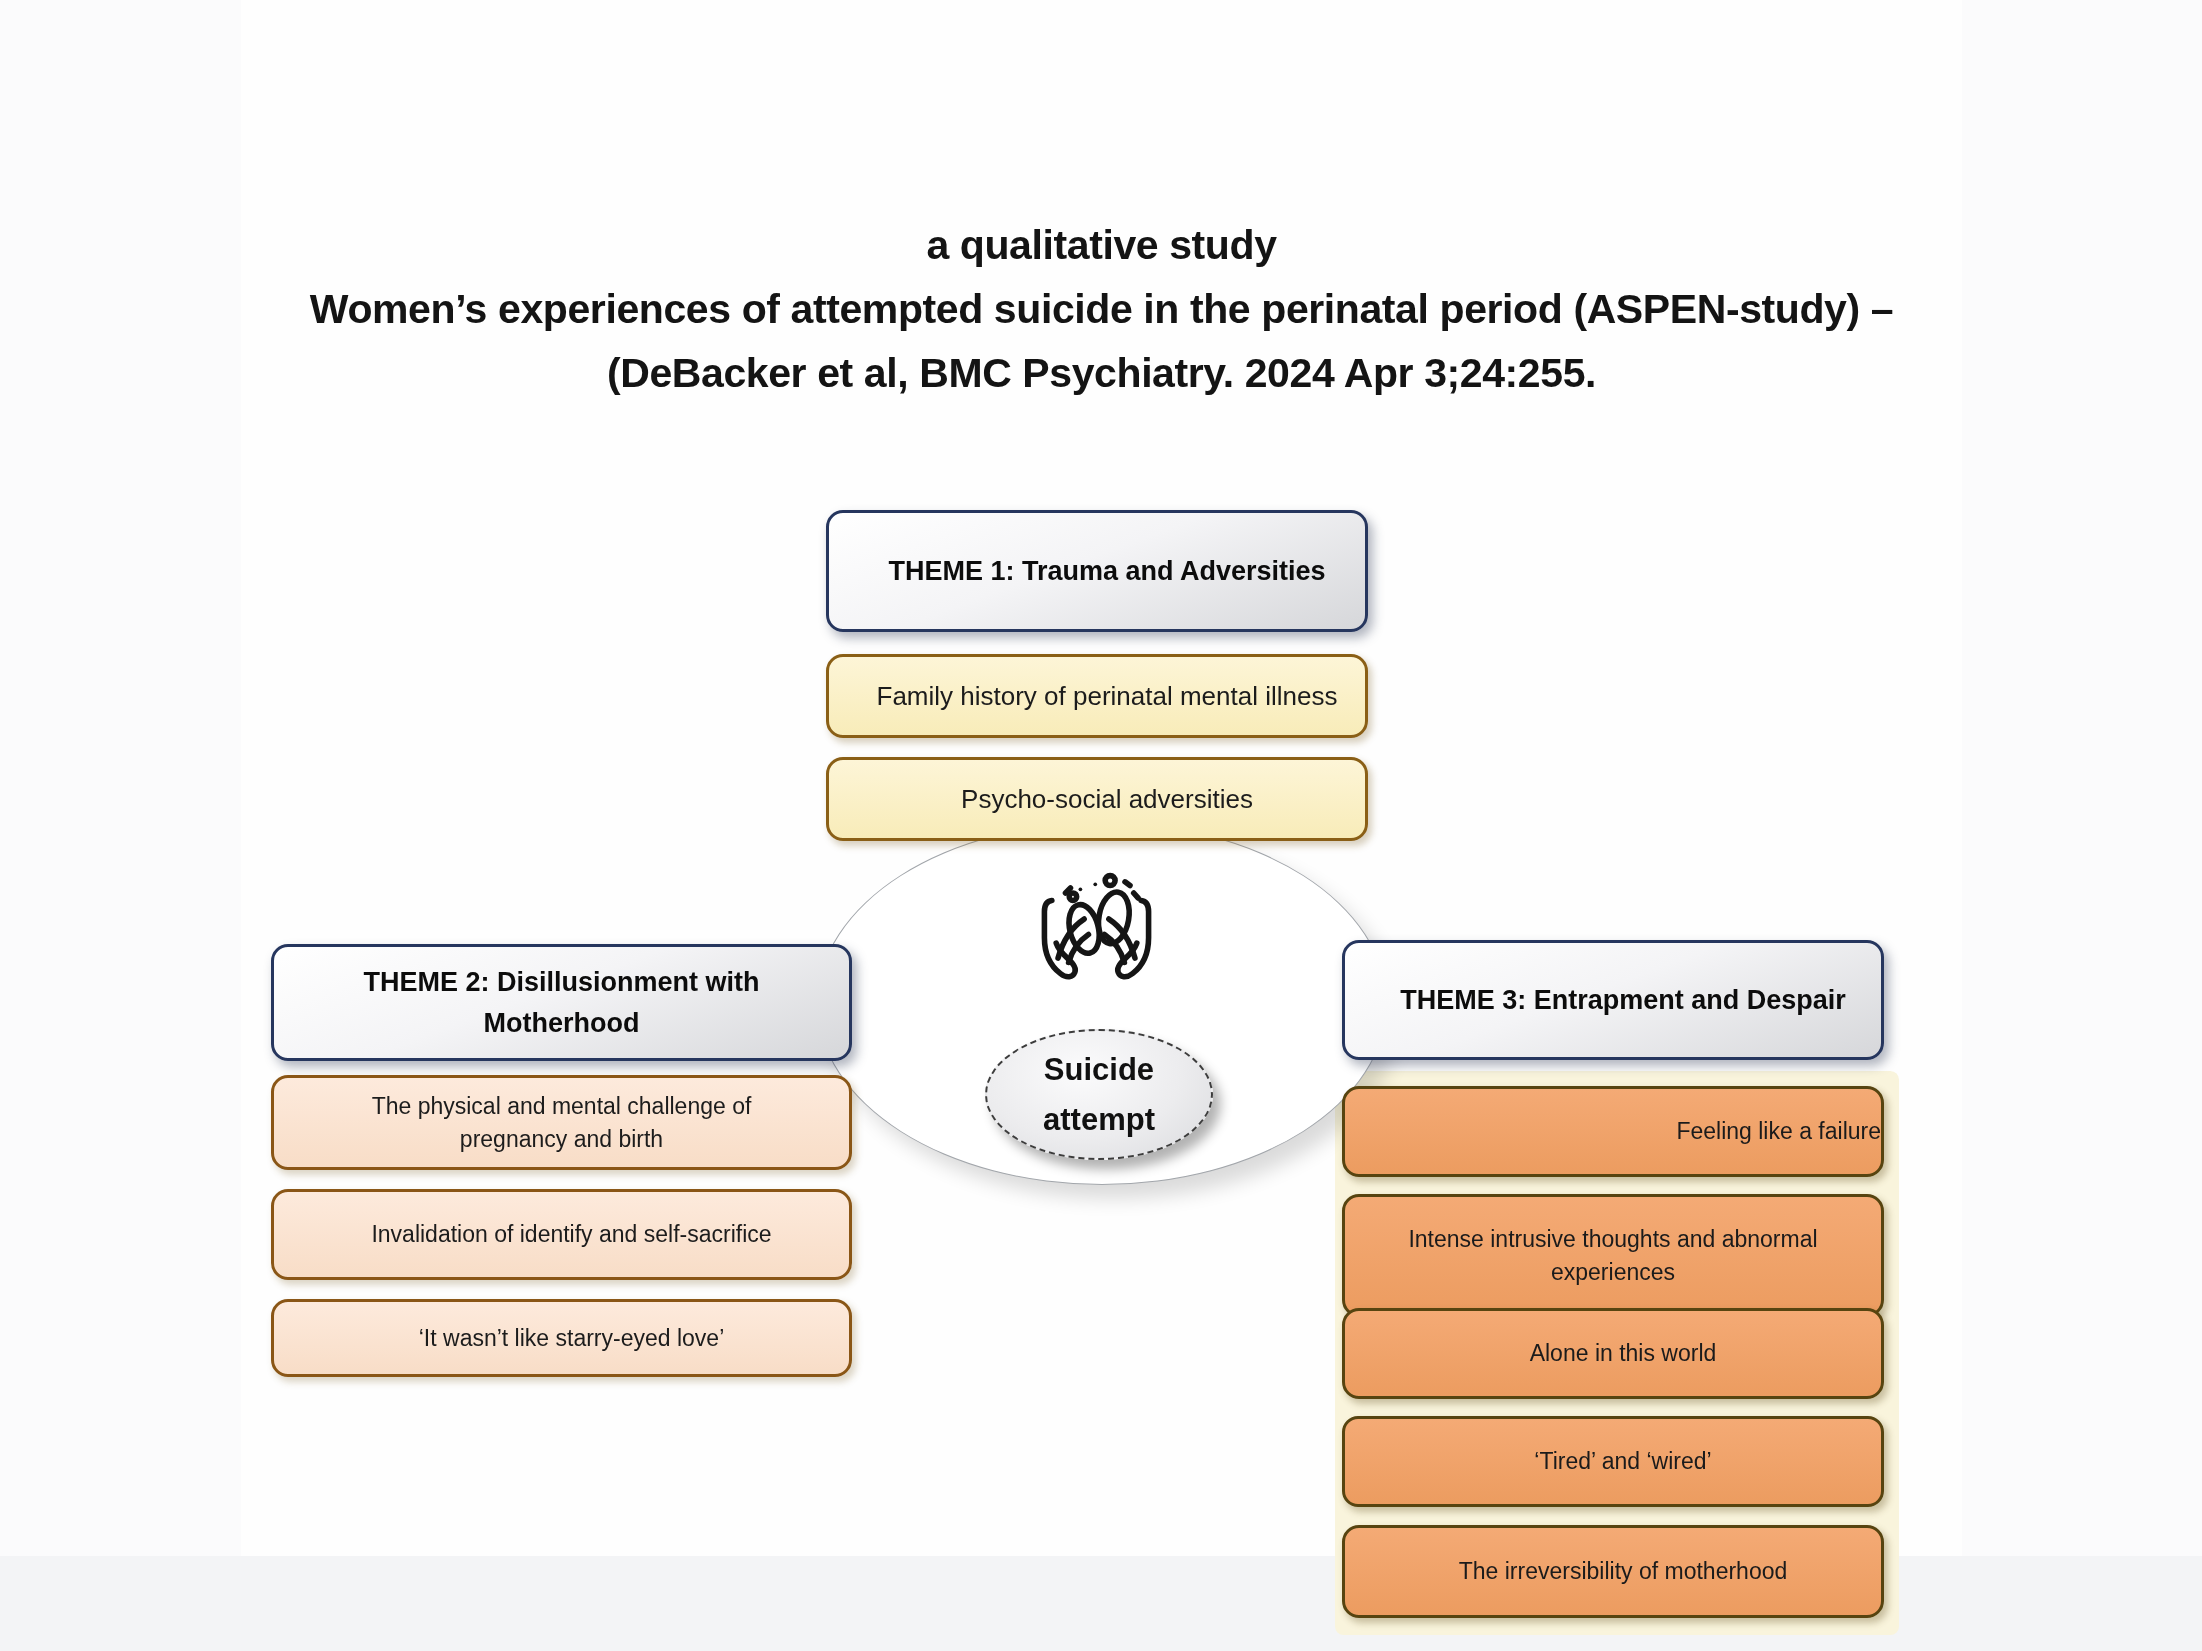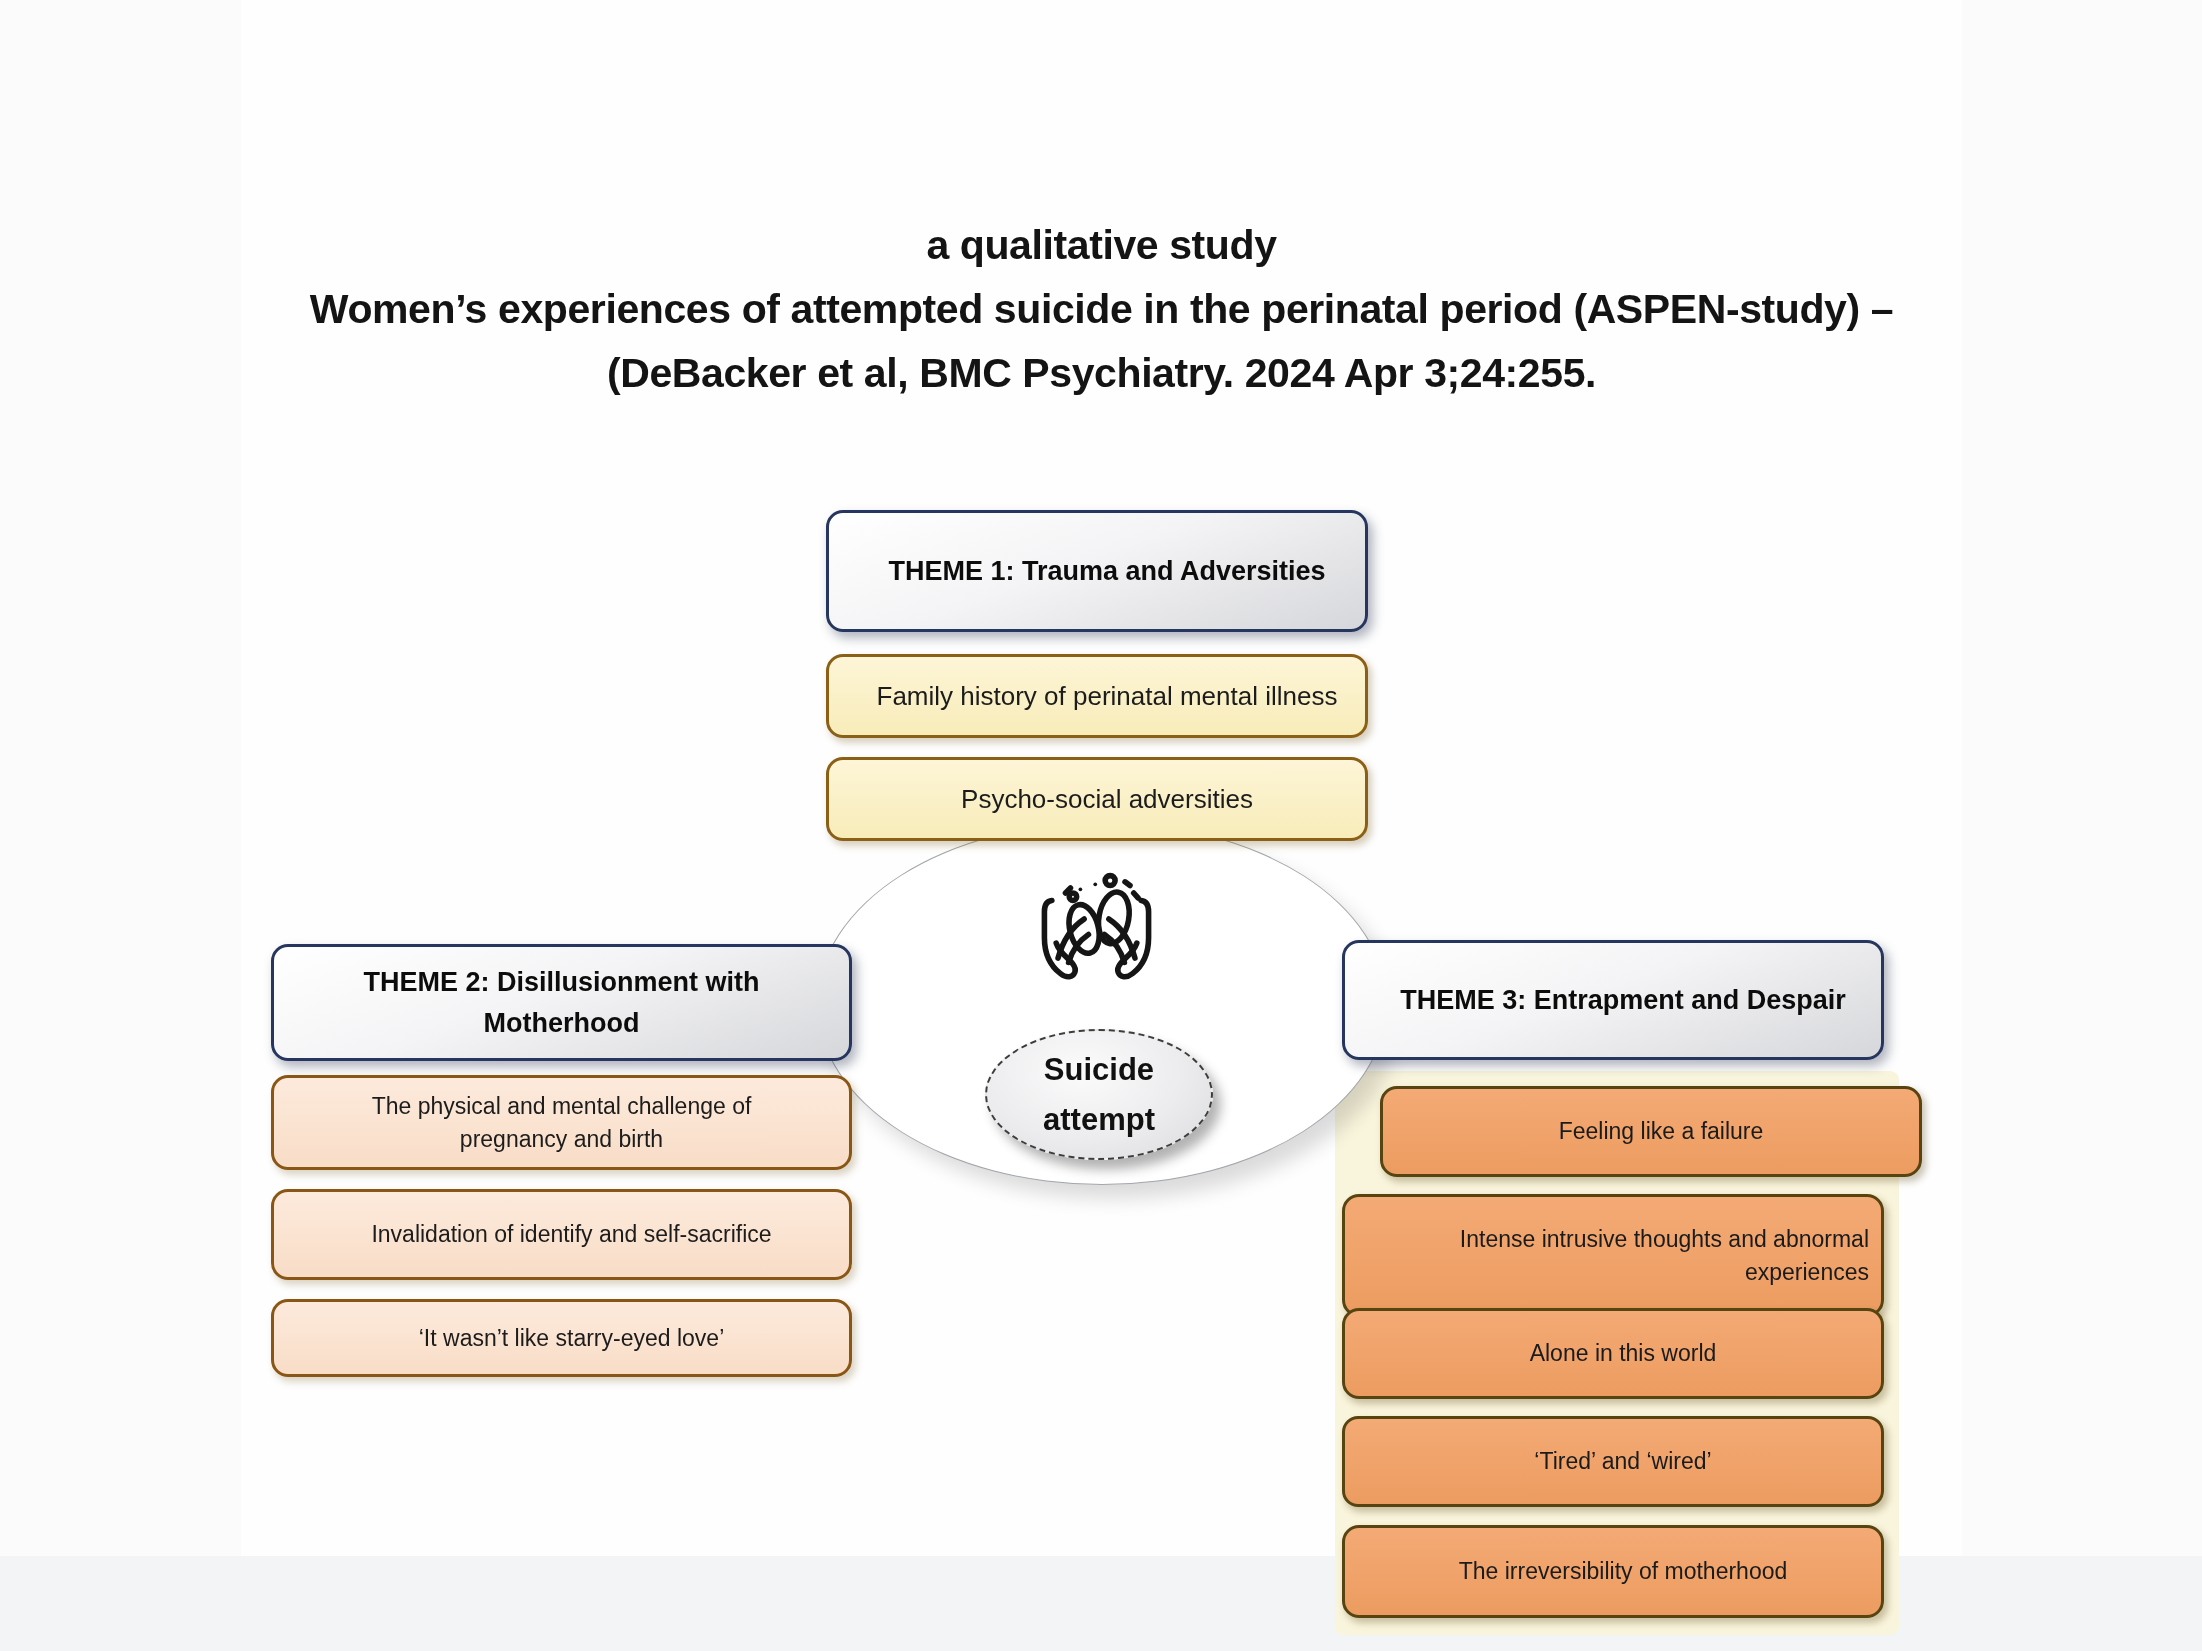--- a/index.html
+++ b/index.html
@@ -88,22 +88,22 @@
   .t1-item1{left:826px;top:757px;width:542px;height:84px;}
 
   
   .t2-header{left:271px;top:944px;width:581px;height:117px;padding:0 68px;}
   .t2-item0{left:271px;top:1075px;width:581px;height:95px;padding:0 26px;}
   .t2-item1{left:271px;top:1189px;width:581px;height:91px;}
   .t2-item2{left:271px;top:1299px;width:581px;height:78px;}
 
   
   .t3-header{left:1342px;top:940px;width:542px;height:120px;}
-  .t3-item0{left:1380px;top:1086px;width:542px;height:91px;}
-  .t3-item1{left:1342px;top:1194px;width:542px;height:123px;padding:0 12px;align-items:flex-end;}
+  .t3-item0{left:1342px;top:1086px;width:542px;height:91px;align-items:flex-end;}
+  .t3-item1{left:1342px;top:1194px;width:542px;height:123px;padding:0 12px;}
   .t3-item2{left:1342px;top:1308px;width:542px;height:91px;}
   .t3-item3{left:1342px;top:1416px;width:542px;height:91px;border-radius:16px;}
   .t3-item4{left:1342px;top:1525px;width:542px;height:93px;}
 </style>
 </head>
 <body>
 
 <div class="abs gutter"></div>
 
 <div class="abs panel"></div>

